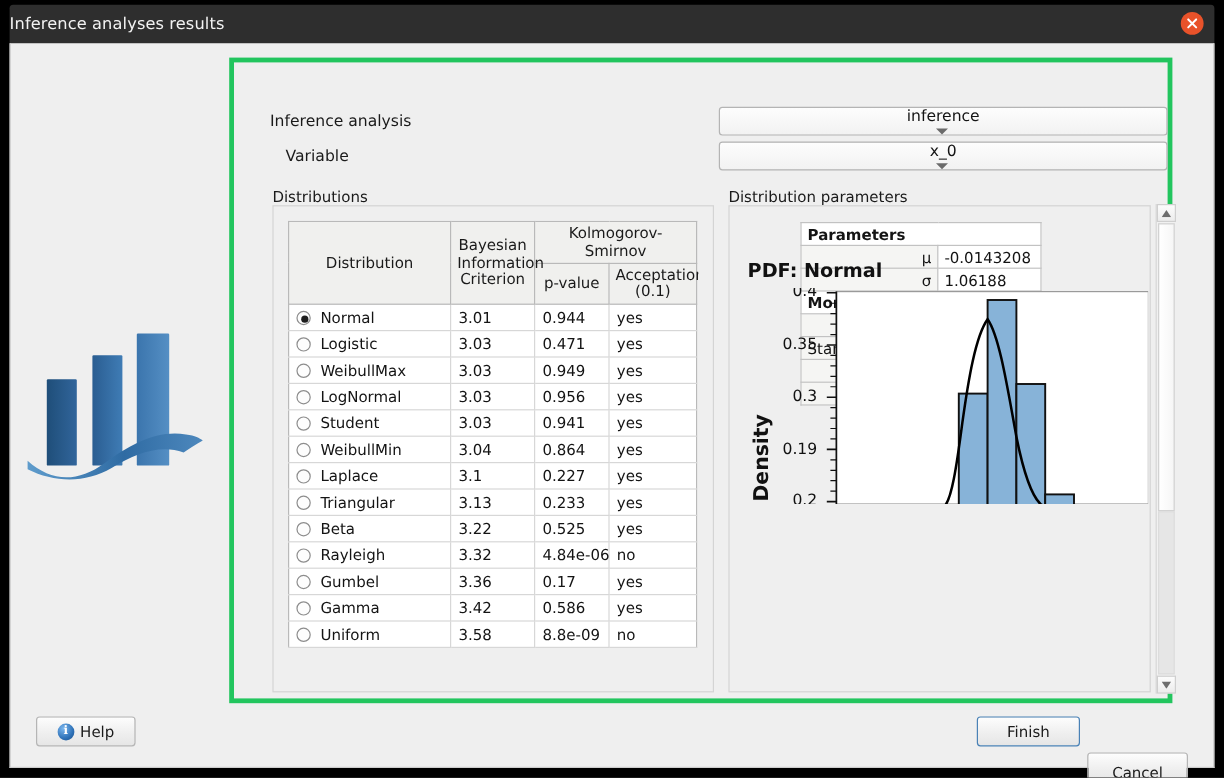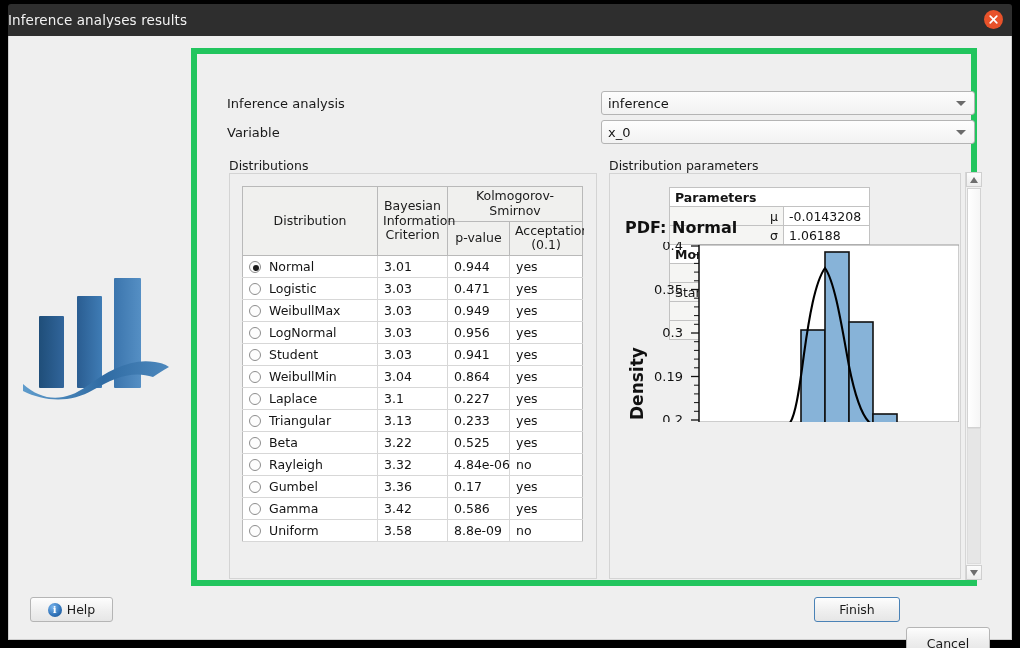--- a/index.html
+++ b/index.html
@@ -63,21 +63,21 @@
     left: 4px; top: 230px;
     width: 170px; height: 140px;
   }
 
   
   .content-panel {
     position: absolute;
     left: 182px; top: 12px;
     width: 786px; height: 538px;
     background: #efefef;
-    border: 6px solid #22c55e;
+    border: 4px solid #22c55e;
   }
 
   
   .form-row {
     position: absolute;
     left: 30px;
     height: 24px;
     display: flex;
     align-items: center;
   }
@@ -89,20 +89,21 @@
   .combo {
     position: absolute;
     width: 374px; height: 24px;
     background: linear-gradient(to bottom, #fdfdfd 0%, #f2f2f2 100%);
     border: 1px solid #b4b4b4;
     border-radius: 3px;
     display: flex;
     align-items: center;
     padding: 0 6px;
     cursor: pointer;
+    flex-direction: column;
   }
   .combo .val {
     font-size: 13px;
     color: #141414;
     flex: 1;
     white-space: nowrap;
     overflow: hidden;
   }
   .combo .arrow {
     width: 0; height: 0;
@@ -341,21 +342,21 @@
     <div class="content-panel">
 
       <div class="form-row" style="top:37px;">
         <span class="lbl">Inference analysis</span>
       </div>
       <div class="combo" style="left:404px; top:37px;">
         <span class="val">inference</span>
         <span class="arrow"></span>
       </div>
 
-      <div class="form-row" style="top:66px;">
+      <div class="form-row" style="top:66px;margin-left:13px;">
         <span class="lbl">Variable</span>
       </div>
       <div class="combo" style="left:404px; top:66px;">
         <span class="val">x_0</span>
         <span class="arrow"></span>
       </div>
 
       <div class="group-title" style="left:32px; top:104px;">Distributions</div>
       <div class="group-box" style="left:32px; top:119px; width:368px; height:406px;"></div>
 

